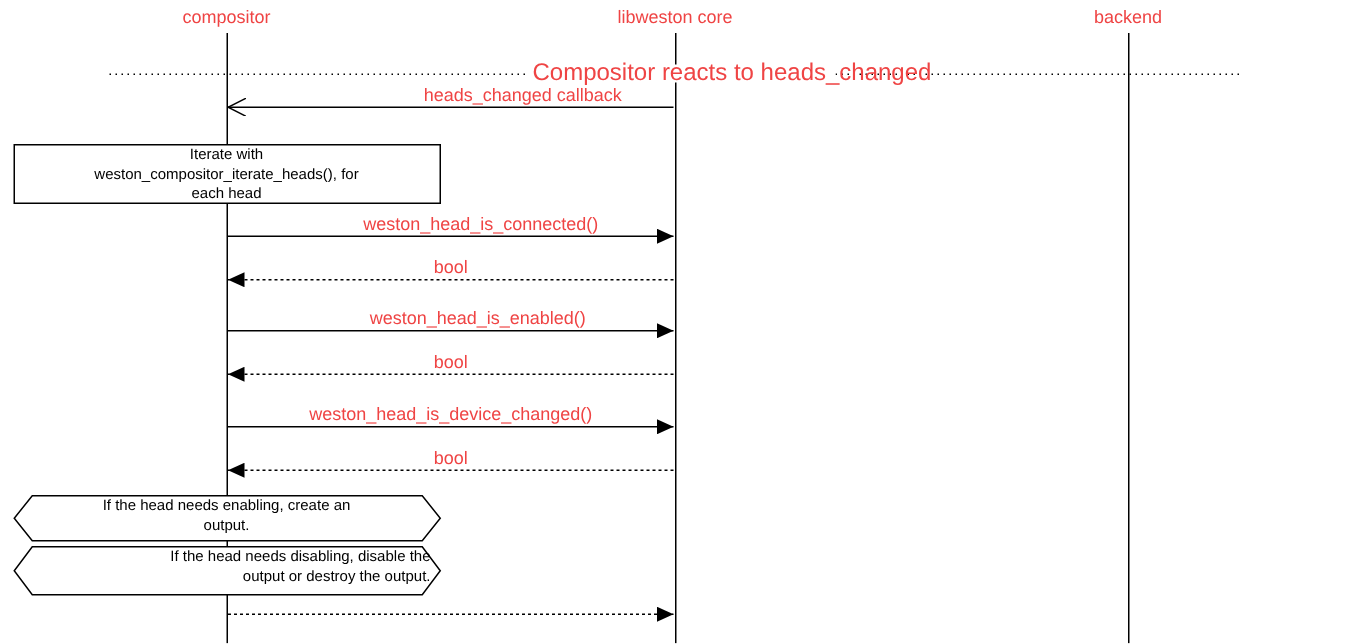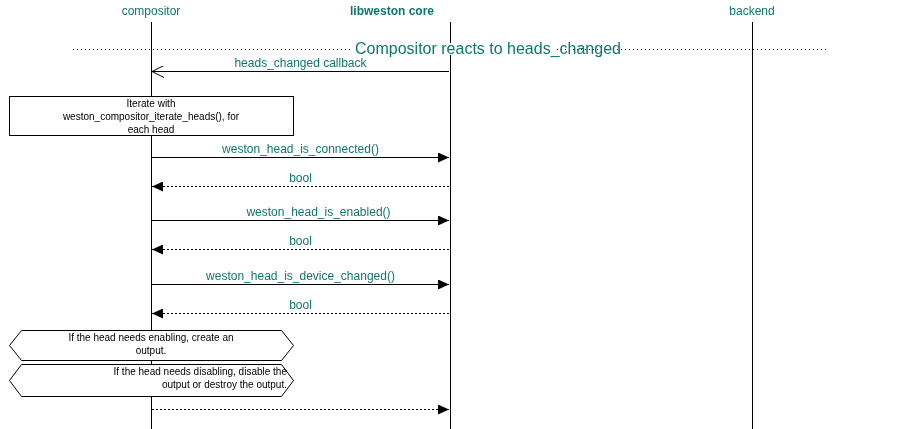--- a/index.html
+++ b/index.html
@@ -21,21 +21,21 @@
   #diagram svg {
     position: absolute;
     left: 0;
     top: 0;
   }
   .lbl {
     position: absolute;
     font-size: 12px;
     line-height: 12px;
     white-space: pre;
-    color: #0f766e;
+    color: #ef4444;
   }
   .participant-label {
     text-align: center;
     font-size: 12px;
   }
   .msg-label {
     text-align: center;
     font-size: 12px;
   }
   .divider-label {
@@ -88,25 +88,25 @@
       </g>
     <g id="notes-group">
         <rect x="9.5" y="96.5" width="284" height="39" fill="#ffffff" stroke="#000000" stroke-width="1"></rect>
         <polygon points="21.5,330.5 281.5,330.5 293.5,345.5 281.5,360.5 21.5,360.5 9.5,345.5" fill="#ffffff" stroke="#000000" stroke-width="1"></polygon>
         <polygon points="21.5,364.5 281.5,364.5 293.5,380.5 281.5,396.5 21.5,396.5 9.5,380.5" fill="#ffffff" stroke="#000000" stroke-width="1"></polygon>
       </g>
   </svg>
 
   <div id="overlay">
       <div class="lbl participant-label" style="left: 51px; top: 5px; width: 200px; text-align: center;">compositor</div>
-      <div class="lbl participant-label" style="left: 350px; top: 5px; width: 200px; text-align: left; font-weight: bold;">libweston core</div>
+      <div class="lbl participant-label" style="left: 350px; top: 5px; width: 200px; text-align: center;">libweston core</div>
       <div class="lbl participant-label" style="left: 652px; top: 5px; width: 200px; text-align: center;">backend</div>
       <div class="lbl divider-label" style="left: 353px; top: 43px; width: 200px; text-align: left;">Compositor reacts to heads_changed</div>
-      <div class="lbl msg-label" style="left: 151px; top: 56.5px; width: 299px; text-align: center;">heads_changed callback</div>
-      <div class="lbl msg-label" style="left: 151px; top: 142.5px; width: 299px; text-align: center;">weston_head_is_connected()</div>
+      <div class="lbl msg-label" style="left: 151px; top: 56.5px; width: 299px; text-align: center; padding-left: 48px;">heads_changed callback</div>
+      <div class="lbl msg-label" style="left: 151px; top: 142.5px; width: 299px; text-align: center; padding-left: 20px;">weston_head_is_connected()</div>
       <div class="lbl msg-label" style="left: 151px; top: 171.5px; width: 299px; text-align: center;">bool</div>
       <div class="lbl msg-label" style="left: 151px; top: 205.5px; width: 299px; text-align: center; padding-left: 18px;">weston_head_is_enabled()</div>
       <div class="lbl msg-label" style="left: 151px; top: 234.5px; width: 299px; text-align: center;">bool</div>
       <div class="lbl msg-label" style="left: 151px; top: 269.5px; width: 299px; text-align: center;">weston_head_is_device_changed()</div>
       <div class="lbl msg-label" style="left: 151px; top: 298.5px; width: 299px; text-align: center;">bool</div>
       <div class="note-text" style="left: 15px; width: 272px; top: 97px;">Iterate with
 weston_compositor_iterate_heads(), for
 each head</div>
       <div class="note-text" style="left: 15px; width: 272px; top: 331px;">If the head needs enabling, create an
 output.</div>

